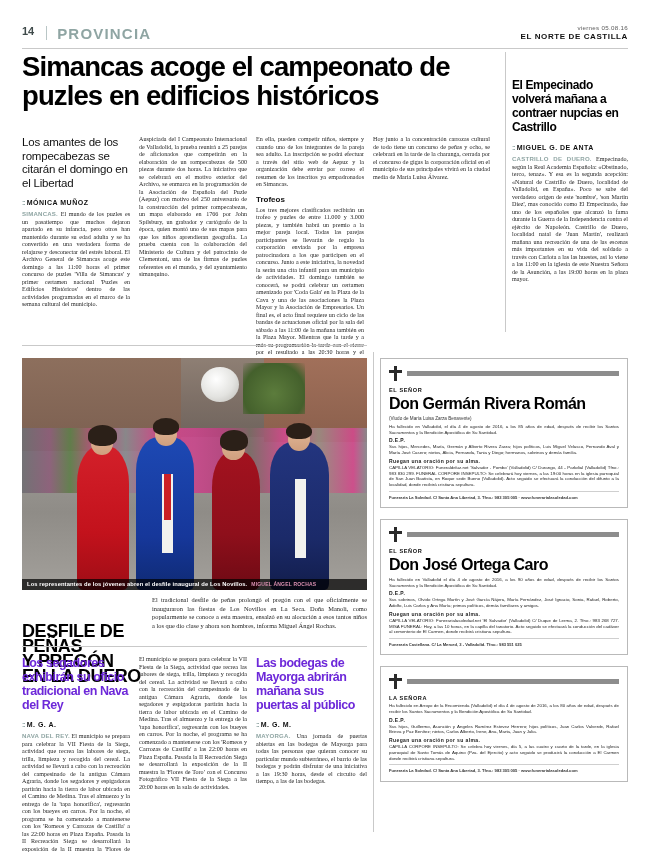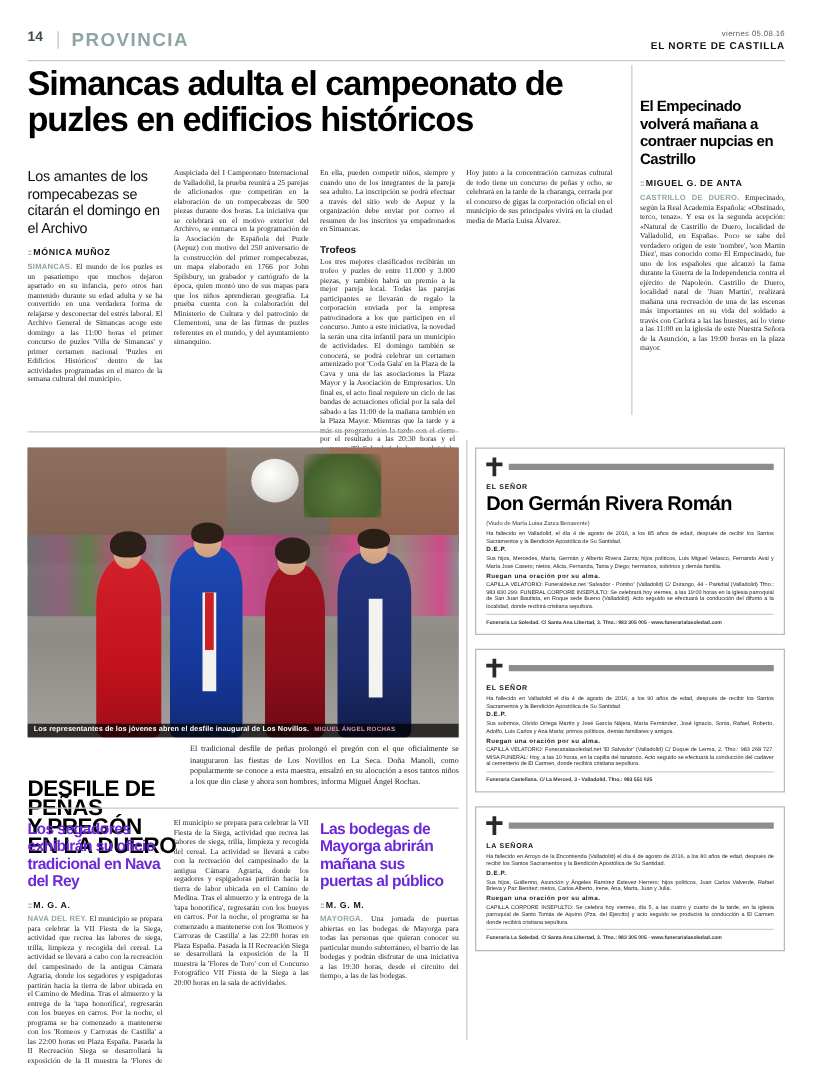--- a/index.html
+++ b/index.html
@@ -433,27 +433,27 @@
     <span class="folio-rule"></span>
     <span class="section-name">PROVINCIA</span>
     <div class="masthead-right">
       <div class="mh-date">viernes 05.08.16</div>
       <div class="mh-paper">EL NORTE DE CASTILLA</div>
     </div>
   </div>
 
   <div class="hr-thin" style="left:22px; top:48px; width:606px;"></div>
 
-  <div class="lead-head">Simancas adulta el campeonato de puzles en edificios históricos</div>
+  <div class="lead-head">Simancas acoge el campeonato de puzles en edificios históricos</div>
 
   <div class="vrule" style="left:505px; top:52px; height:280px;"></div>
 
   <div class="lead-cols">
     <div class="col c1">
-      <div class="kicker-sub">Los amantes de los rompecabezas se citarán el domingo en el Archivo</div>
+      <div class="kicker-sub">Los amantes de los rompecabezas se citarán el domingo en el Libertad</div>
       <div class="byline"><span class="bul">::</span><span>MÓNICA MUÑOZ</span></div>
       <div class="body"><span class="dateline">SIMANCAS.</span> <span>El mundo de los puzles es un pasatiempo que muchos dejaron apartado en su infancia, pero otros han mantenido durante su edad adulta y se ha convertido en una verdadera forma de relajarse y desconectar del estrés laboral. El Archivo General de Simancas acoge este domingo a las 11:00 horas el primer concurso de puzles 'Villa de Simancas' y primer certamen nacional 'Puzles en Edificios Históricos' dentro de las actividades programadas en el marco de la semana cultural del municipio.</span></div>
     </div>
     <div class="col c2">
       <div class="body">Auspiciada del I Campeonato Internacional de Valladolid, la prueba reunirá a 25 parejas de aficionados que competirán en la elaboración de un rompecabezas de 500 piezas durante dos horas. La iniciativa que se celebrará en el motivo exterior del Archivo, se enmarca en la programación de la Asociación de Española del Puzle (Aepuz) con motivo del 250 aniversario de la construcción del primer rompecabezas, un mapa elaborado en 1766 por John Spilsbury, un grabador y cartógrafo de la época, quien montó uno de sus mapas para que los niños aprendieran geografía.
 
 La prueba cuenta con la colaboración del Ministerio de Cultura y del patrocinio de Clementoni, una de las firmas de puzles referentes en el mundo, y del ayuntamiento simanquino.</div>
     </div>
     <div class="col c3">
       <div class="body">En ella, pueden competir niños, siempre y cuando uno de los integrantes de la pareja sea adulto. La inscripción se podrá efectuar a través del sitio web de Aepuz y la organización debe enviar por correo el resumen de los inscritos ya empadronados en Simancas.</div>
@@ -563,20 +563,21 @@
       <div class="obit-divider"></div>
       <div class="obit-foot">Funeraria La Soledad. C/ Santa Ana Libertad, 3. Tfno.: 983 305 005 · www.funerarialasoledad.com</div>
     </div>
 
     <div class="obit">
       <div class="obit-top">
         <div class="cross"></div>
         <div class="obit-bar"></div>
       </div>
       <div class="obit-label">EL SEÑOR</div>
+      <div class="obit-name">Don José Ortega Caro</div>
       <div class="obit-text">Ha fallecido en Valladolid el día 4 de agosto de 2016, a los 90 años de edad, después de recibir los Santos Sacramentos y la Bendición Apostólica de Su Santidad.</div>
       <div class="obit-rip">D.E.P.</div>
       <div class="obit-text">Sus sobrinos, Olvido Ortega Martín y José García Nájera, María Fernández, José Ignacio, Sonia, Rafael, Roberto, Adolfo, Luis Carlos y Ana María; primos políticos, demás familiares y amigos.</div>
       <div class="obit-rip">Ruegan una oración por su alma.</div>
       <div class="obit-text">CAPILLA VELATORIO: Funerarialasoledad.net 'El Salvador' (Valladolid) C/ Duque de Lerma, 2. Tfno.: 983 268 727. MISA FUNERAL: Hoy, a las 10 horas, en la capilla del tanatorio. Acto seguido se efectuará la conducción del cadáver al cementerio de El Carmen, donde recibirá cristiana sepultura.</div>
       <div class="obit-divider"></div>
       <div class="obit-foot">Funeraria Castellana. C/ La Merced, 3 - Valladolid. Tfno.: 983 551 025</div>
     </div>
 
     <div class="obit">

